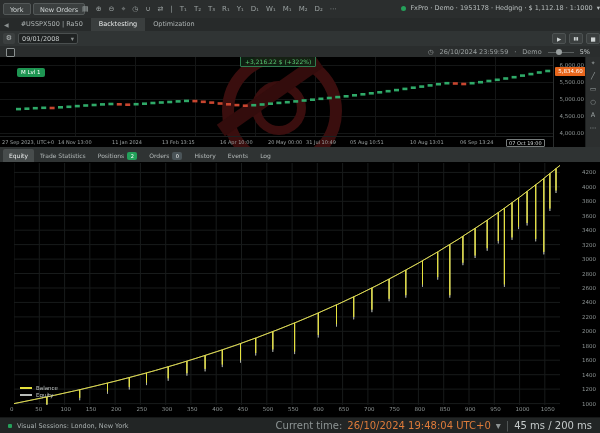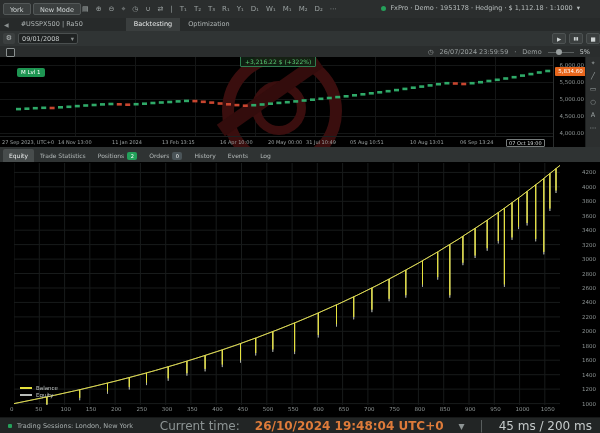--- a/index.html
+++ b/index.html
@@ -5,26 +5,26 @@
   html,body{margin:0;padding:0;background:#181a1a;}
   #app{position:relative;width:600px;height:433px;background:#2d3030;overflow:hidden;
        font-family:"DejaVu Sans",sans-serif;color:#c5caca;-webkit-font-smoothing:none;}
   .abs{position:absolute;}
   
   #toolbar{left:0;top:0;width:600px;height:18px;background:#2b2e2e;border-bottom:1px solid #1d2020;}
   .tb-btn{position:absolute;top:3px;height:12px;line-height:12px;padding:0 6px;font-size:6.5px;
           color:#d2d7d7;background:#3b3f3f;border:1px solid #535858;border-radius:2px;box-sizing:border-box;}
   #toolbar-icons{position:absolute;left:82px;top:3px;height:12px;display:flex;align-items:center;gap:7px;}
   .tb-icon{font-size:7px;color:#9aa1a1;line-height:12px;}
-  #account{position:absolute;right:20px;top:4px;display:flex;align-items:center;gap:4px;font-size:6.5px;color:#b9bfbf;}
+  #account{position:absolute;right:0;top:4px;display:flex;align-items:center;gap:4px;font-size:6.5px;color:#b9bfbf;}
   .green-dot{width:5px;height:5px;border-radius:50%;background:#25a05a;display:inline-block;}
   
   #tabbar{left:0;top:18px;width:600px;height:13px;background:#272a2a;display:flex;align-items:center;}
   .doc-tab{font-size:6.5px;line-height:13px;padding:0 8px;color:#aeb4b4;}
-  .doc-tab.active{background:#3a3e3e;color:#e9ebeb;margin-left:35px;}
+  .doc-tab.active{background:#3a3e3e;color:#e9ebeb;}
   #tab-scroll-left{font-size:6px;line-height:13px;padding:0 4px;color:#8a9090;}
   
   #controls{left:0;top:31px;width:600px;height:15px;background:#303434;border-bottom:1px solid #242727;}
   #gear-btn{left:3px;top:2px;width:12px;height:11px;background:#3b3f3f;border-radius:2px;text-align:center;
             font-size:7px;line-height:11px;color:#b9bfbf;}
   #start-date{left:18px;top:2px;width:60px;height:11px;background:#1f2222;border:1px solid #4a4f4f;border-radius:2px;
               font-size:6.5px;line-height:10px;color:#c5caca;padding:0 3px;box-sizing:border-box;display:flex;justify-content:space-between;align-items:center;}
   #slider-track{left:84px;top:38.5px;width:180px;height:1px;background:#5a5f5f;}
   #slider-fill{left:264px;top:36.5px;width:230px;height:4px;background:#23a05a;border-radius:2px;}
   #slider-handle{left:260px;top:34.5px;width:8px;height:8px;border-radius:50%;background:#e8eaea;box-shadow:0 0 2px #000;}
@@ -70,33 +70,33 @@
   .ytick{position:absolute;right:4px;font-size:5.5px;color:#8d9494;}
   .xtick{position:absolute;top:244px;font-size:5.5px;color:#8d9494;}
   #legend{position:absolute;left:20px;top:222px;font-size:5.5px;color:#c5caca;}
   .leg-row{display:flex;align-items:center;gap:4px;height:7px;}
   .leg-swatch{width:12px;height:2px;}
   
   #statusbar{left:0;top:417px;width:600px;height:16px;background:#222525;border-top:1px solid #161818;
              display:flex;align-items:center;justify-content:space-between;padding:0 8px;box-sizing:border-box;}
   #sb-left{display:flex;align-items:center;gap:5px;font-size:6.5px;color:#a8afaf;}
   .sb-green{width:4px;height:4px;background:#25a05a;display:inline-block;border-radius:1px;}
-  #sb-right{display:flex;align-items:center;gap:15px;font-size:12px;color:#8d9494;}
-  #sb-time{color:#de7b3a;font-weight:bold;}
+  #sb-right{display:flex;align-items:center;gap:5px;font-size:10px;color:#8d9494;}
+  #sb-time{color:#de7b3a;}
   #sb-latency{color:#c5caca;}
   .sep{color:#5a5f5f;}
 </style>
 </head>
 <body>
 
 <div id="app">
 
   <div id="toolbar" class="abs">
     <div class="tb-btn" style="left:3px;">York</div>
-    <div class="tb-btn" style="left:33px;">New Mode</div>
+    <div class="tb-btn" style="left:33px;">New Orders</div>
     <div id="toolbar-icons">
         <span class="tb-icon">▤</span>
         <span class="tb-icon">⊕</span>
         <span class="tb-icon">⊖</span>
         <span class="tb-icon">⌖</span>
         <span class="tb-icon">◷</span>
         <span class="tb-icon">∪</span>
         <span class="tb-icon">⇄</span>
         <span class="tb-icon">|</span>
         <span class="tb-icon">T₁</span>
@@ -141,21 +141,21 @@
     <div class="ctl-btn" style="left:552px;">▶</div>
     <div class="ctl-btn" style="left:569px;font-size:4.5px;">▮▮</div>
     <div class="ctl-btn" style="left:586px;">■</div>
   </div>
 
   <div id="visualrow" class="abs"></div>
   <div id="vm-checkbox" class="abs"></div>
   <div id="vm-label" class="abs">Visual Mode</div>
   <div id="vm-right">
     <span>◷</span>
-    <span>26/07/2024 23:59:59</span>
+    <span>26/10/2024 23:59:59</span>
     <span>·</span>
     <span>Demo</span>
     <span id="speed-track">
         <span id="speed-dot"></span>
       </span>
     <span style="color:#c5caca;">5%</span>
   </div>
 
   <div id="price-panel" class="abs">
     <div id="price-plot">
@@ -398,21 +398,21 @@
         <div class="leg-row">
           <span class="leg-swatch" style="background: rgb(185, 189, 185);"></span>
           <span>Equity</span>
         </div>
       </div>
   </div>
 
   <div id="statusbar" class="abs">
     <div id="sb-left">
       <span class="sb-green"></span>
-      <span>Trading Sessions: London, New York</span>
+      <span>Visual Sessions: London, New York</span>
     </div>
     <div id="sb-right">
       <span>Current time:</span>
       <span id="sb-time">26/10/2024 19:48:04 UTC+0</span>
       <span>▾</span>
       <span class="sep">|</span>
       <span id="sb-latency">45 ms / 200 ms</span>
     </div>
   </div>
 

